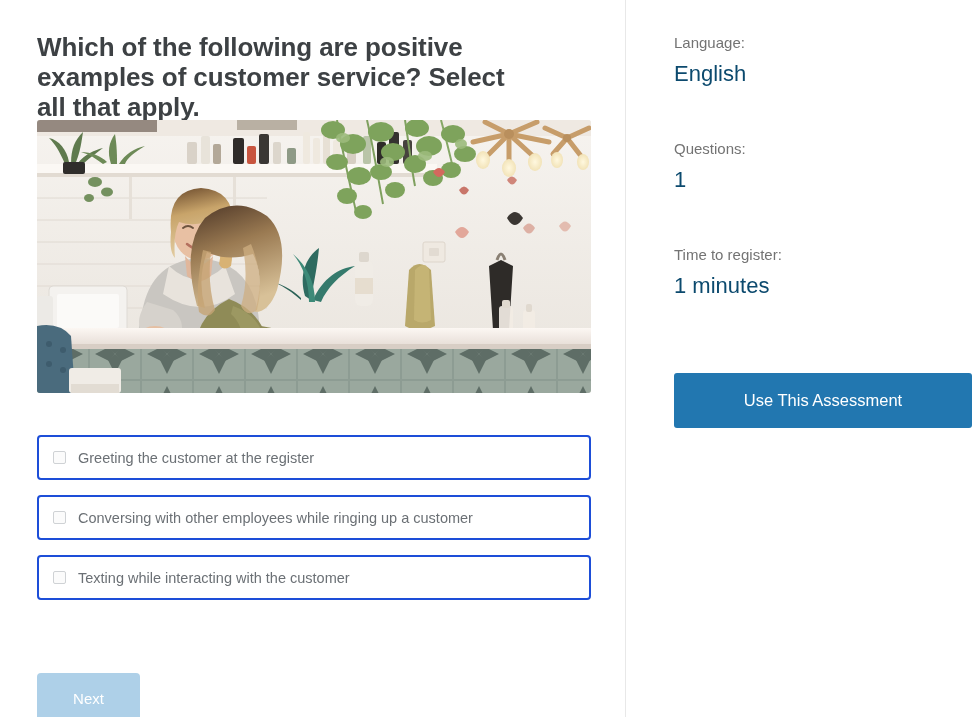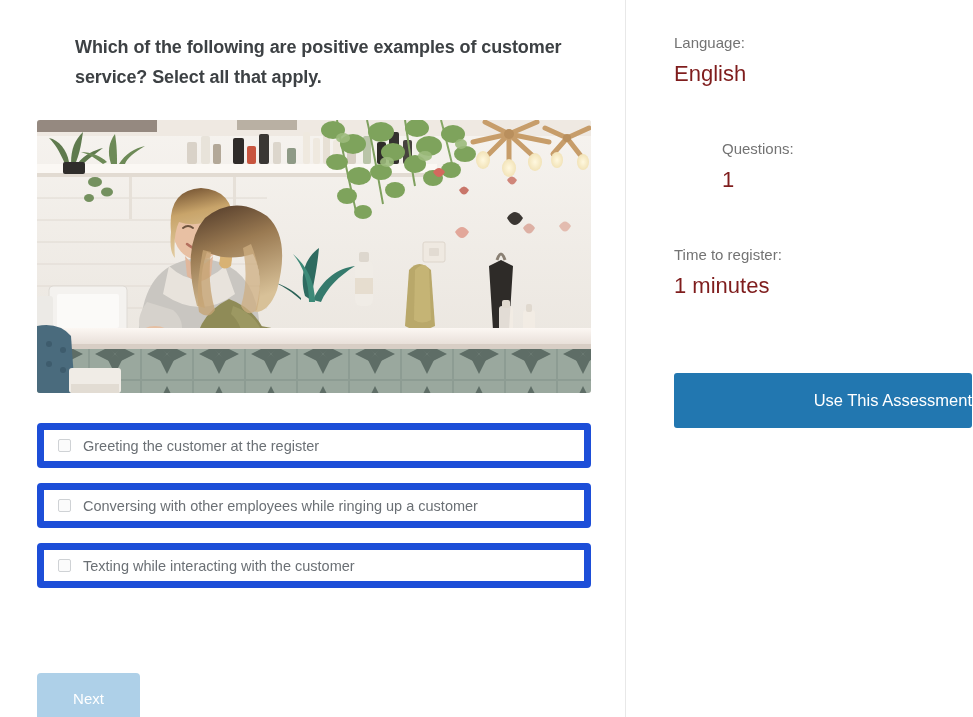--- a/index.html
+++ b/index.html
@@ -35,26 +35,25 @@
     position: absolute;
     left: 0; top: 0;
     width: 625px;
     height: 717px;
   }
   .question-title {
     position: absolute;
     left: 37px;
     top: 32px;
     width: 500px;
-    font-size: 18px;
+    font-size: 26px;
     font-weight: bold;
     line-height: 30px;
     color: #3d4144;
     letter-spacing: -0.1px;
-    margin-left: 38px;
   }
 
   
   .photo {
     position: absolute;
     left: 37px;
     top: 120px;
     width: 554px;
     height: 273px;
     border-radius: 3px;
@@ -68,27 +67,28 @@
     position: absolute;
     left: 37px;
     top: 423px;
     width: 554px;
   }
   .option-row {
     position: relative;
     box-sizing: border-box;
     height: 45px;
     margin-bottom: 15px;
-    border: 7px solid #1d4ed8;
+    border: 2px solid #1d4ed8;
     border-radius: 4px;
     background: #ffffff;
     display: flex;
     align-items: center;
     padding-left: 14px;
     cursor: pointer;
+    margin-top: 12px;
   }
   .checkbox {
     width: 13px;
     height: 13px;
     box-sizing: border-box;
     border: 1px solid #cfd2d5;
     border-radius: 2px;
     background: #fbfbfb;
     flex: 0 0 auto;
   }
@@ -129,41 +129,41 @@
   }
   .meta-block { position: absolute; left: 48px; }
   .meta-label {
     font-size: 15px;
     color: #737373;
     line-height: 20px;
   }
   .meta-value {
     margin-top: 7px;
     font-size: 22px;
-    color: #7f1d1d;
+    color: #0c4a6e;
     line-height: 28px;
   }
   .b1 { top: 33px; }
-  .b2 { top: 139px; margin-left: 48px; }
+  .b2 { top: 139px; }
   .b3 { top: 245px; }
 
   .assessment-button {
     position: absolute;
     left: 48px;
     top: 373px;
     width: 298px;
     height: 55px;
     border: none;
     border-radius: 3px;
     background: #2277b0;
     color: #ffffff;
     font-family: "Liberation Sans", sans-serif;
     font-size: 16.5px;
     line-height: 55px;
-    text-align: right;
+    text-align: center;
     padding: 0;
     cursor: pointer;
   }
 </style>
 </head>
 <body>
 
 <div class="page">
 
   <div class="divider"></div>

